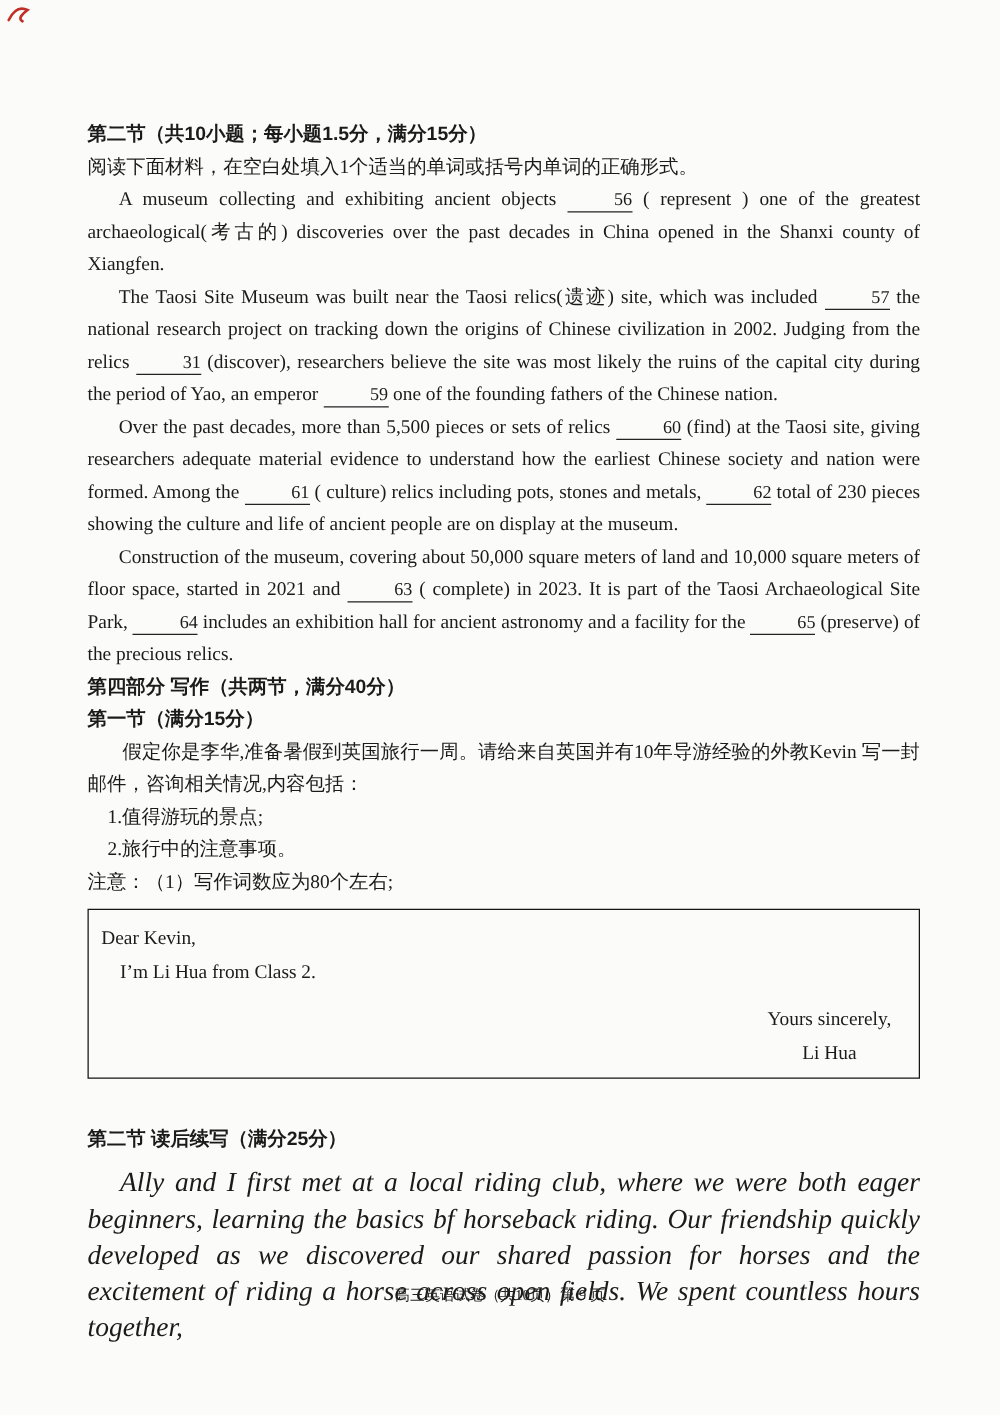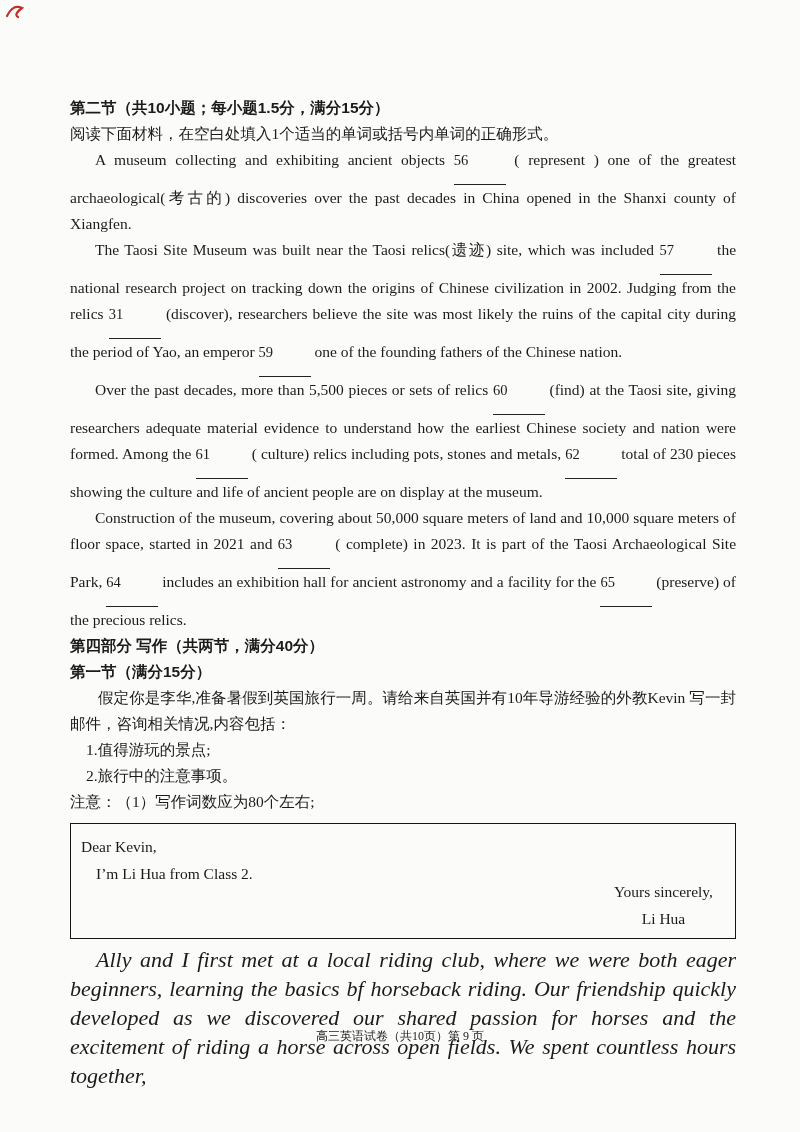--- a/index.html
+++ b/index.html
@@ -29,32 +29,32 @@
   .para {
     font-size: 15.5px;
     line-height: 26px;
     text-align: justify;
     text-indent: 25px;
   }
   .blank {
     display: inline-block;
     min-width: 52px;
     border-bottom: 1.2px solid #222;
-    text-align: left;
+    text-align: right;
     text-indent: 0;
     font-size: 14.5px;
     line-height: 16px;
-    padding-bottom: 16px;
+    padding-bottom: 1px;
   }
   .indent-sm { padding-left: 16px; }
   .indent-md { padding-left: 30px; }
   .intro { text-indent: 28px; text-align: justify; }
   .answer-box {
     border: 1.5px solid #151515;
-    height: 116px;
+    height: 136px;
     margin-top: 8px;
     padding: 9px 10px;
     position: relative;
     font-size: 15.5px;
     line-height: 27px;
   }
   .box-body { padding-left: 15px; }
   .box-right {
     position: absolute;
     right: 22px;
@@ -145,18 +145,19 @@
 
   <div class="answer-box">
     <div>Dear Kevin,</div>
     <div class="box-body">I’m Li Hua from Class 2.</div>
     <div class="box-right">
       <div>Yours sincerely,</div>
       <div>Li Hua</div>
     </div>
   </div>
 
+  <div class="zh-bold sect2-gap">第二节 读后续写（满分25分）</div>
 
   <p class="story">Ally and I first met at a local riding club, where we were both eager beginners, learning the basics bf horseback riding. Our friendship quickly developed as we discovered our shared passion for horses and the excitement of riding a horse across open fields. We spent countless hours together,</p>
 
 </div>
 
 <div class="footer">高三英语试卷（共10页）第 9 页</div>
 
 </body></html>

